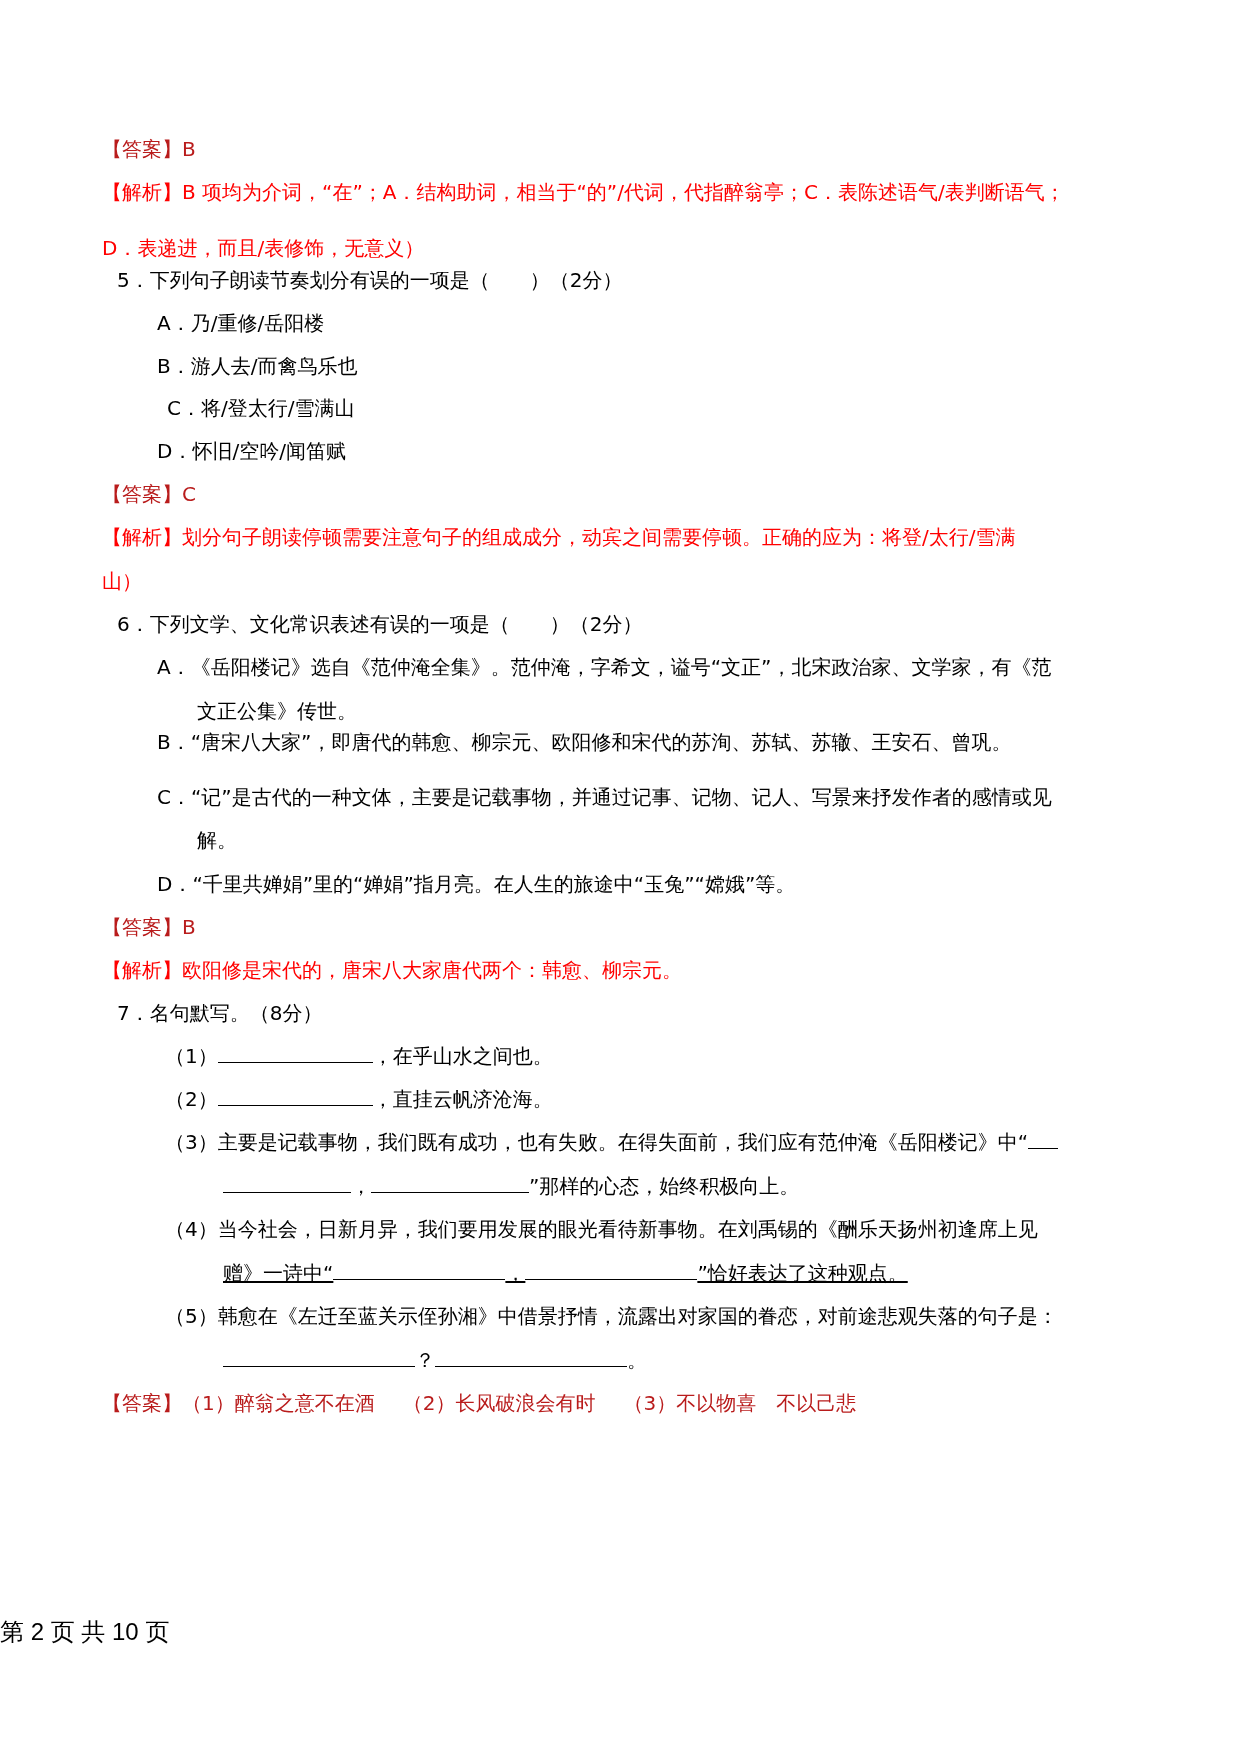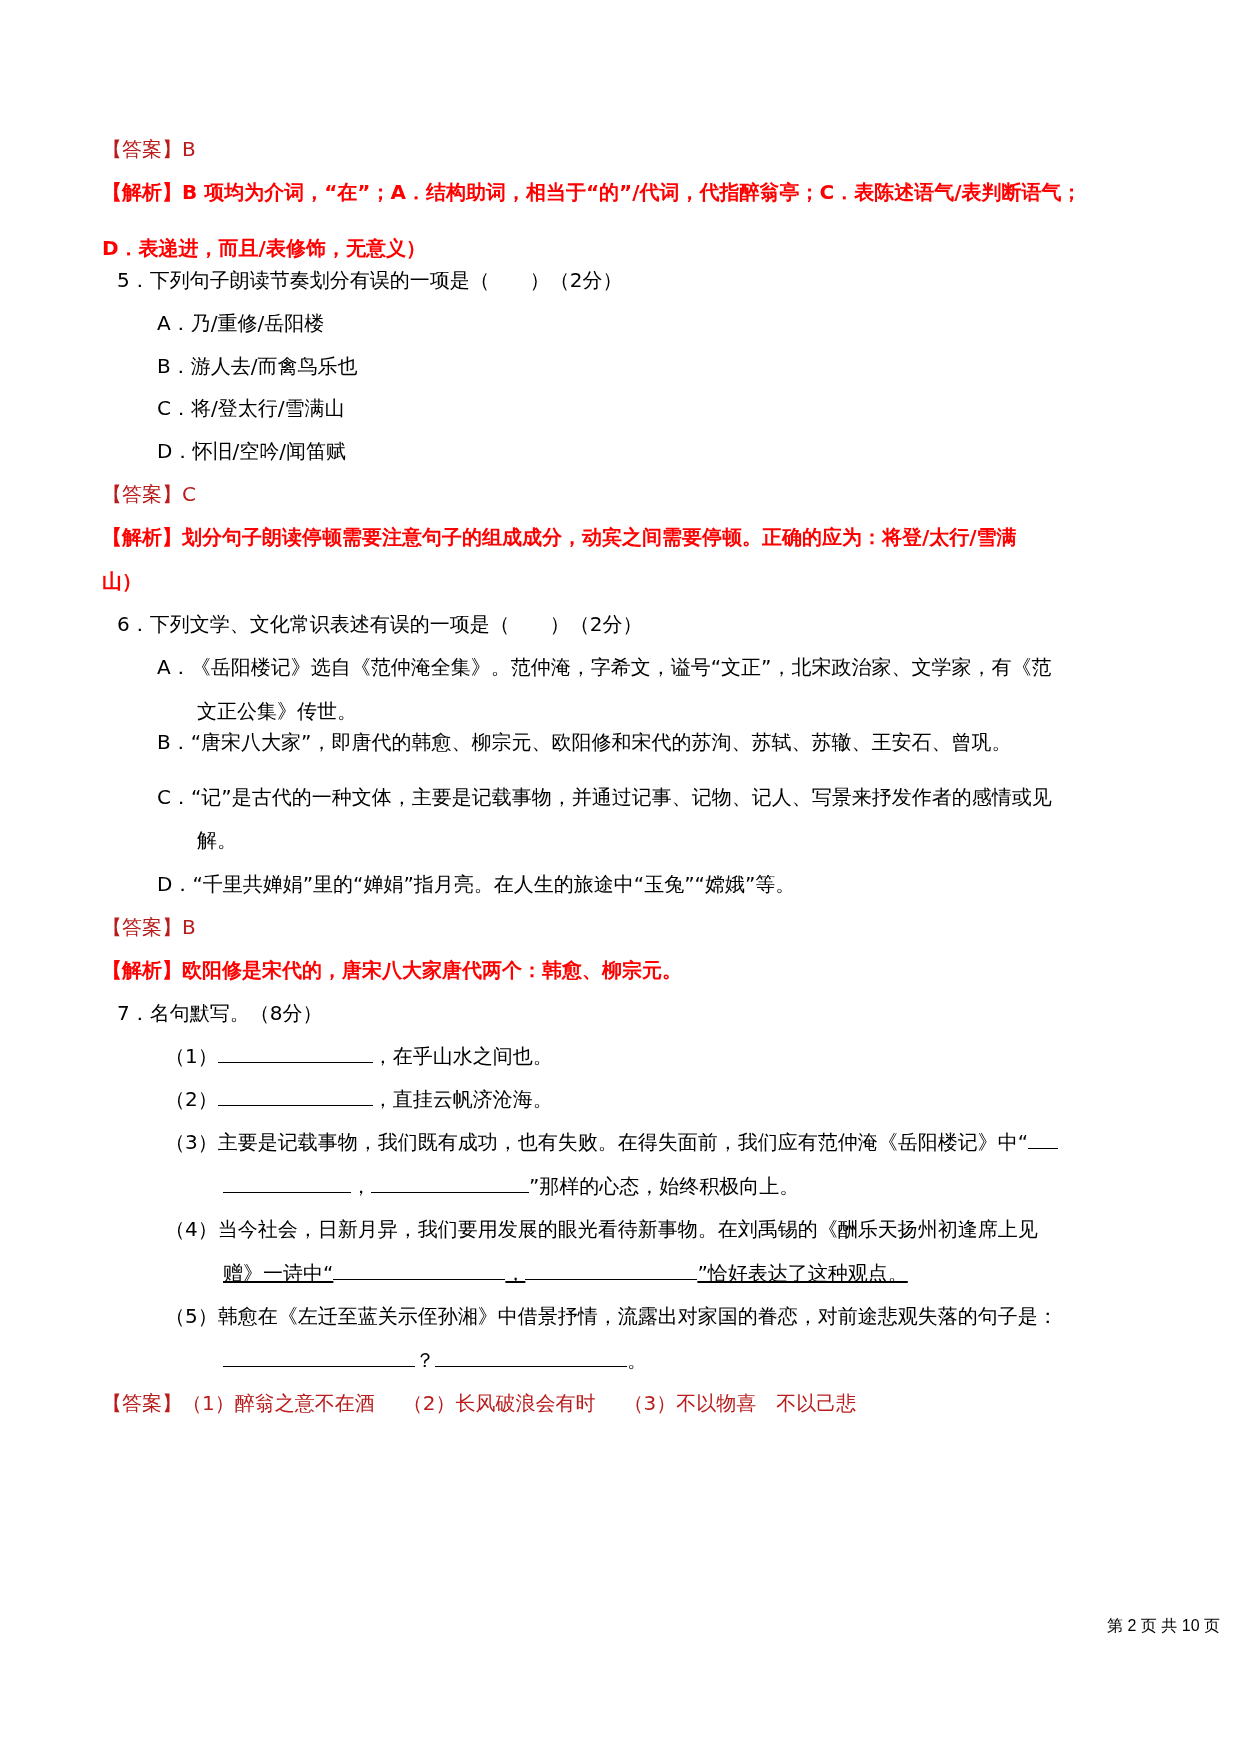--- a/index.html
+++ b/index.html
@@ -1,41 +1,41 @@
 <!DOCTYPE html>
 <html><head>
 <meta charset="utf-8">
 <style>
   html, body { margin: 0; padding: 0; background: #ffffff; }
   body { width: 1240px; height: 1754px; position: relative; overflow: hidden;
          font-family: "DejaVu Sans", "Liberation Sans", sans-serif; font-size: 20px; color: #000; }
   .line { position: absolute; white-space: nowrap; line-height: 28px; }
   .blue { color: #b91c1c; }
-  .red { color: #ff0000; font-weight: bold; }
+  .red { color: #ff0000; }
   .black { color: #000000; margin-left: 15px; }
   .blank { display: inline-block; border-bottom: 1.5px solid #000; height: 20px; vertical-align: baseline; }
   .gap { display: inline-block; }
-  .footer { position: absolute; left: 0; width: 1220px; text-align: right; top: 1616px; font-size: 16px;
+  .footer { position: absolute; left: 0; width: 1220px; text-align: left; top: 1616px; font-size: 24px;
             font-family: "Liberation Sans", "DejaVu Sans", sans-serif; }
 </style>
 </head>
 <body>
 
 <div class="line blue" style="left:102px; top:135px;">
   <span>【答案】</span><span>B</span>
 </div>
 <div class="line red" style="left:102px; top:178px;">
   <span>【解析】</span><span>B 项均为介词，“在”；A．结构助词，相当于“的”/代词，代指醉翁亭；C．表陈述语气/表判断语气；</span>
 </div>
 <div class="line red" style="left:102px; top:222px;margin-top:12px;">D．表递进，而且/表修饰，无意义）</div>
 
 <div class="line black" style="left:102px; top:266px;">5．下列句子朗读节奏划分有误的一项是（　　）（2分）</div>
 <div class="line black" style="left:142px; top:309px;">A．乃/重修/岳阳楼</div>
 <div class="line black" style="left:142px; top:352px;">B．游人去/而禽鸟乐也</div>
-<div class="line black" style="left:142px; top:394px;">C．将/登太行/雪满山</div>
+<div class="line black" style="left:152px; top:394px;">C．将/登太行/雪满山</div>
 <div class="line black" style="left:142px; top:437px;">D．怀旧/空吟/闻笛赋</div>
 <div class="line blue" style="left:102px; top:480px;">
   <span>【答案】</span><span>C</span>
 </div>
 <div class="line red" style="left:102px; top:523px;">
   <span>【解析】</span><span>划分句子朗读停顿需要注意句子的组成成分，动宾之间需要停顿。正确的应为：将登/太行/雪满</span>
 </div>
 <div class="line red" style="left:102px; top:567px;">山）</div>
 
 <div class="line black" style="left:102px; top:610px;">6．下列文学、文化常识表述有误的一项是（　　）（2分）</div>

